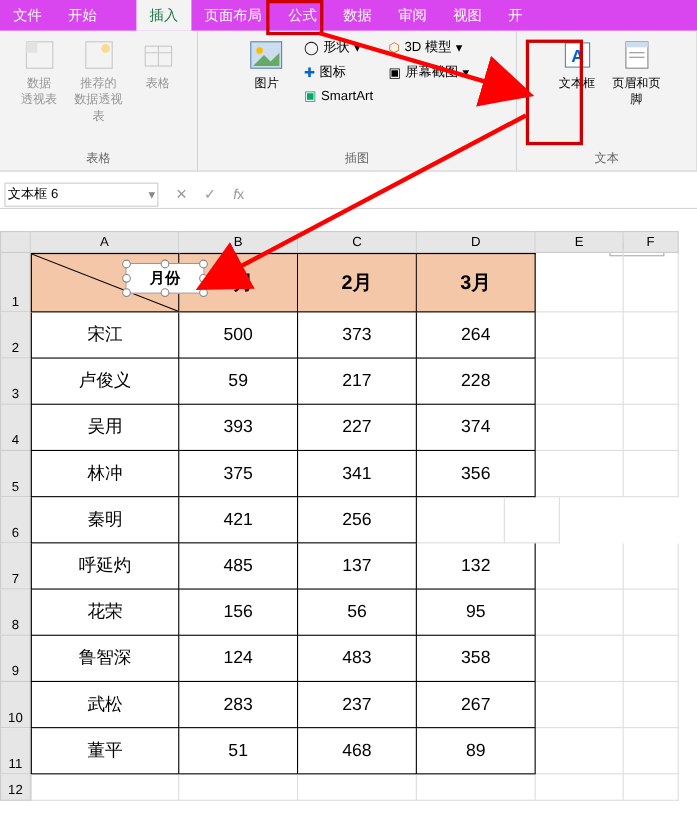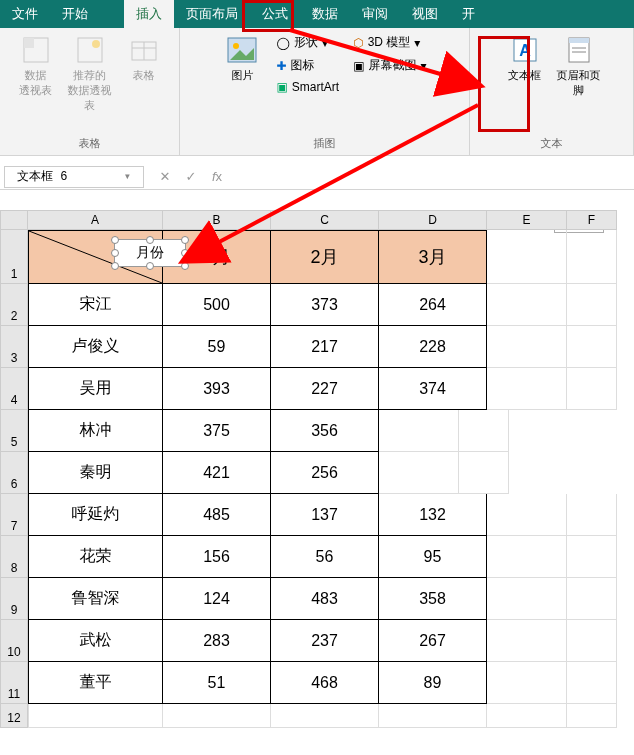--- a/index.html
+++ b/index.html
@@ -1,53 +1,53 @@
 <!DOCTYPE html>
 <html><head>
 <meta charset="utf-8">
 <style>
 * { box-sizing: border-box; margin: 0; padding: 0; }
 body { font-family: "Microsoft YaHei", sans-serif; font-size: 13px; background: #fff; width: 634px; height: 755px; overflow: hidden; position: relative; }
 
 
-.tabs { background: #0f766e; display: flex; height: 28px; color: #fff; align-items: center; }
+.tabs { background: #d946ef; display: flex; height: 28px; color: #fff; align-items: center; }
 .tab { padding: 0 12px; height: 28px; line-height: 28px; cursor: pointer; font-size: 13px; }
 .tab.active { background: #f3f3f3; color: #217346; margin-left: 24px; }
 .tab-highlight { border: 3px solid #c00; position: absolute; top: 0; left: 242px; width: 52px; height: 32px; pointer-events: none; }
 
 
 .ribbon { background: #f3f3f3; height: 128px; border-bottom: 1px solid #d4d4d4; display: flex; }
 .group { border-right: 1px solid #d4d4d4; padding: 4px 6px 2px; display: flex; flex-direction: column; justify-content: space-between; align-items: center; }
 .group-label { font-size: 11px; color: #666; text-align: center; padding: 2px 0; }
 .group-body { display: flex; gap: 6px; align-items: flex-start; flex: 1; }
 .big-btn { display: flex; flex-direction: column; align-items: center; gap: 2px; padding: 2px; cursor: pointer; font-size: 11px; text-align: center; width: 48px; }
 .big-btn .icn { width: 32px; height: 32px; display: flex; align-items: center; justify-content: center; }
 .small-btn { display: flex; align-items: center; gap: 4px; padding: 2px 4px; cursor: pointer; font-size: 12px; white-space: nowrap; }
 .small-col { display: flex; flex-direction: column; gap: 2px; }
 .disabled { opacity: 0.4; }
 .textbox-highlight { border: 3px solid #c00; position: absolute; top: 36px; left: 478px; width: 52px; height: 96px; pointer-events: none; }
 
 
 .namebar { display: flex; height: 26px; border-bottom: 1px solid #d4d4d4; align-items: center; background: #fff; margin-top: 8px; }
-.namebox { width: 140px; border: 1px solid #ccc; height: 22px; margin: 0 4px; display: flex; align-items: center; padding: 0 12px; font-size: 12px; justify-content: space-between; font-family: Liberation Mono, monospace; }
+.namebox { width: 140px; border: 1px solid #ccc; height: 22px; margin: 0 4px; display: flex; align-items: center; padding: 0 2px; font-size: 12px; justify-content: space-between; }
 .fx-area { display: flex; align-items: center; gap: 8px; padding: 0 8px; color: #999; }
 .fx-btn { width: 18px; text-align: center; }
 
 
 .tooltip { position: absolute; right: 30px; top: 210px; background: #fff; border: 1px solid #aaa; padding: 2px 6px; font-size: 12px; }
 
 
 .grid { position: relative; }
 .col-headers { display: flex; height: 20px; }
 .corner { width: 28px; background: #e6e6e6; border: 1px solid #ccc; }
 .col-h { background: #e6e6e6; border: 1px solid #ccc; text-align: center; font-size: 12px; line-height: 18px; border-left: none; }
 .row { display: flex; }
 .row-h { width: 28px; background: #e6e6e6; border: 1px solid #ccc; border-top: none; text-align: center; font-size: 12px; display: flex; align-items: flex-end; justify-content: center; padding-bottom: 2px; }
 .cell { border: 1px solid #000; border-left: none; border-top: none; display: flex; align-items: center; justify-content: center; font-size: 16px; }
-.hdr-cell { background: #f4c7a8; font-weight: normal; font-size: 18px; }
+.hdr-cell { background: #f4c7a8; font-weight: bold; font-size: 18px; }
 .cA { width: 135px; } .cB { width: 108px; } .cC { width: 108px; } .cD { width: 108px; } .cE { width: 80px; } .cF { width: 50px; }
 .plain { border: 1px solid #ddd; border-left: none; border-top: none; }
 
 
 .diag { position: relative; overflow: visible; }
 .diag svg.diagline { position: absolute; inset: 0; width: 100%; height: 100%; }
 
 
 .textbox-obj { position: absolute; left: 85px; top: 8px; width: 72px; height: 28px; background: #fff; border: 1px solid #999; display: flex; align-items: center; justify-content: center; font-size: 14px; }
 .handle { position: absolute; width: 8px; height: 8px; background: #fff; border: 1px solid #888; border-radius: 50%; }
@@ -254,20 +254,21 @@
     <div class="cell cB">393</div>
     <div class="cell cC">227</div>
     <div class="cell cD">374</div>
     <div class="cell plain cE"></div>
     <div class="cell plain cF"></div>
       </div>
       <div class="row" style="height: 42px;">
         <div class="row-h">5</div>
     <div class="cell cA" style="border-left:1px solid #000">林冲</div>
     <div class="cell cB">375</div>
+    <div class="cell cC">341</div>
     <div class="cell cD">356</div>
     <div class="cell plain cE"></div>
     <div class="cell plain cF"></div>
       </div>
       <div class="row" style="height: 42px;">
         <div class="row-h">6</div>
     <div class="cell cA" style="border-left:1px solid #000">秦明</div>
     <div class="cell cB">421</div>
     <div class="cell cD">256</div>
     <div class="cell plain cE"></div>

